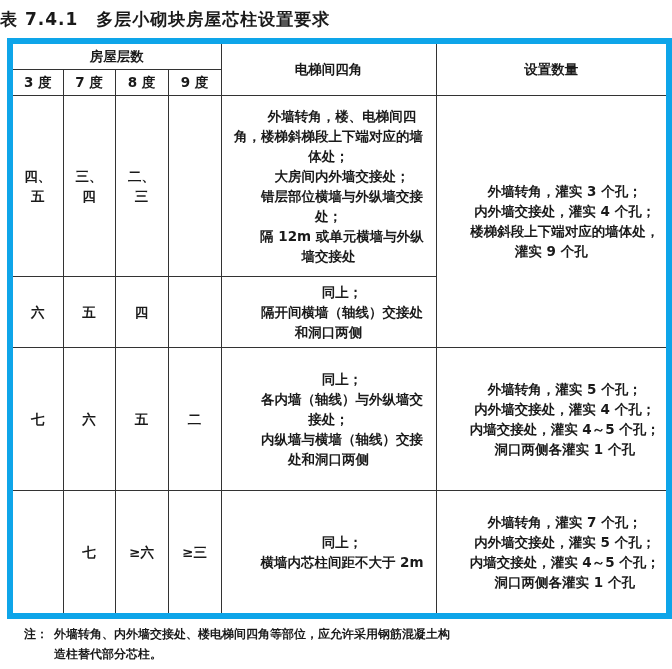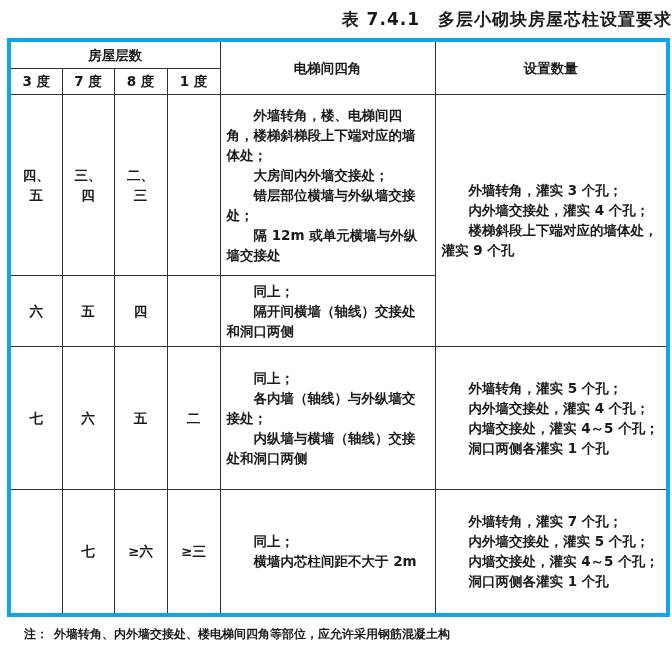--- a/index.html
+++ b/index.html
@@ -3,35 +3,35 @@
 <meta charset="utf-8">
 <style>
   html, body { margin: 0; padding: 0; background: #ffffff; }
   body {
     width: 672px; height: 669px; position: relative; overflow: hidden;
     font-family: "DejaVu Sans", "Liberation Sans", sans-serif;
     color: #1a1a1a;
   }
   .title {
     position: absolute; left: 0; top: 8px; width: 672px;
-    text-align: right; font-size: 17px; font-weight: bold; letter-spacing: 1px;
+    text-align: left; font-size: 17px; font-weight: bold; letter-spacing: 1px;
   }
   .title .num { margin-right: 18px; }
   table.main {
     position: absolute; left: 7px; top: 38px;
     width: 659px; border-collapse: collapse; table-layout: fixed;
-    border: 4px solid #0ea5e9;
+    border: 6px solid #0ea5e9;
   }
   table.main td, table.main th {
     border: 1px solid #333; padding: 0; font-weight: bold;
     font-size: 13.5px; line-height: 20px; vertical-align: middle;
   }
   th.hdr { font-size: 14px; text-align: center; }
   .c-num { text-align: center; margin-left: 8px; }
-  .c-text { text-align: left; padding: 0 6px 0 6px !important; }
+  .c-text { text-align: center; padding: 0 6px 0 6px !important; }
   .c-text .ln { display: block; }
   .c-text .ind { text-indent: 2em; }
   .note {
     position: absolute; left: 24px; top: 624px; width: 640px;
     font-size: 12px; font-weight: bold; line-height: 20px;
   }
   .note .lbl { display: inline-block; width: 30px; }
   .note .l2 { padding-left: 30px; display: block; }
 </style>
 </head>
@@ -53,21 +53,21 @@
   <tbody>
       <tr style="height:28px">
     <th class="hdr" colspan="4">房屋层数</th>
     <th class="hdr" rowspan="2">电梯间四角</th>
     <th class="hdr" rowspan="2">设置数量</th>
   </tr>
   <tr style="height:26px">
     <th class="hdr">3 度</th>
     <th class="hdr">7 度</th>
     <th class="hdr">8 度</th>
-    <th class="hdr">1 度</th>
+    <th class="hdr">9 度</th>
   </tr>
 
   <tr style="height:181px">
     <td class="c-num"><span style="display:inline-block;width:2.2em;line-height:20px">四、五</span></td>
     <td class="c-num"><span style="display:inline-block;width:2.2em;line-height:20px">三、四</span></td>
     <td class="c-num"><span style="display:inline-block;width:2.2em;line-height:20px">二、三</span></td>
     <td class="c-num"></td>
     <td class="c-text">
       <span class="ln ind">外墙转角，楼、电梯间四角，楼梯斜梯段上下端对应的墙体处；</span>
       <span class="ln ind">大房间内外墙交接处；</span>
@@ -124,13 +124,14 @@
       <span class="ln ind">内外墙交接处，灌实 5 个孔；</span>
       <span class="ln ind">内墙交接处，灌实 4～5 个孔；</span>
       <span class="ln ind">洞口两侧各灌实 1 个孔</span>
     </td>
   </tr>
 </tbody>
   </table>
 
 <div class="note">
   <span class="lbl">注：</span><span>外墙转角、内外墙交接处、楼电梯间四角等部位，应允许采用钢筋混凝土构</span>
+  <span class="l2">造柱替代部分芯柱。</span>
 </div>
 
 </body></html>

